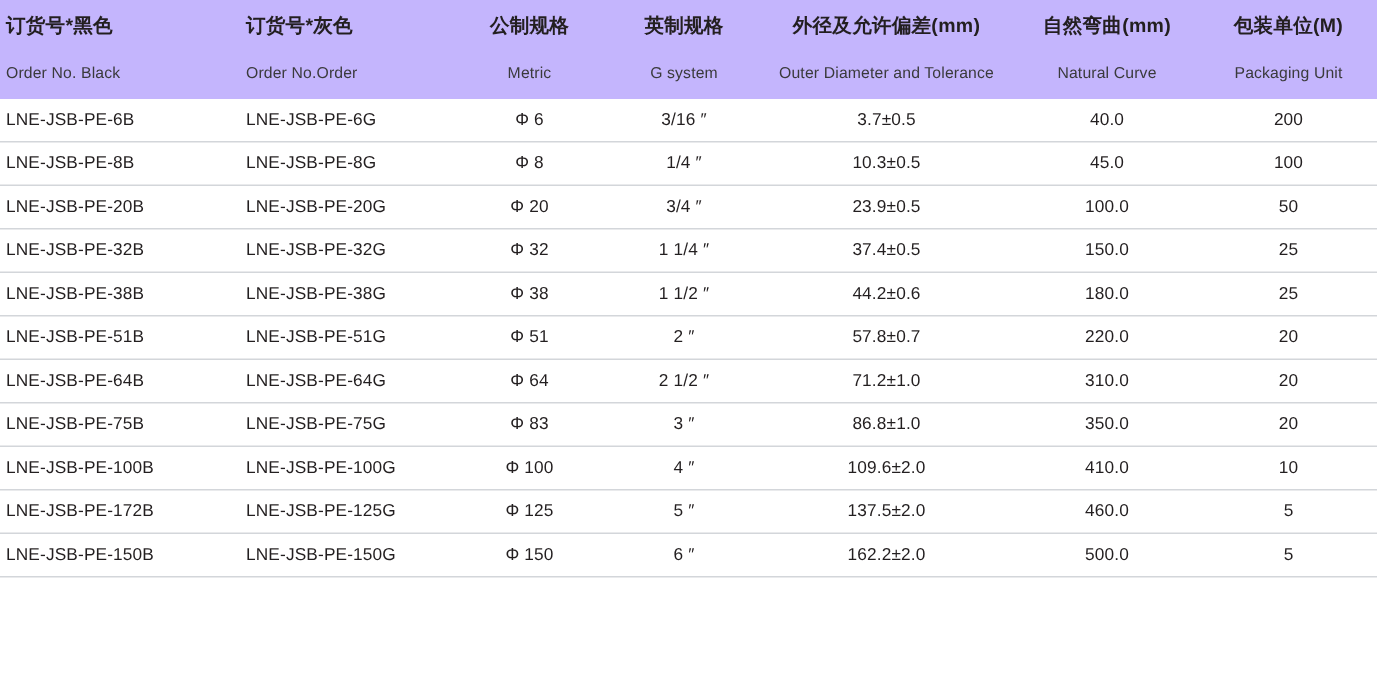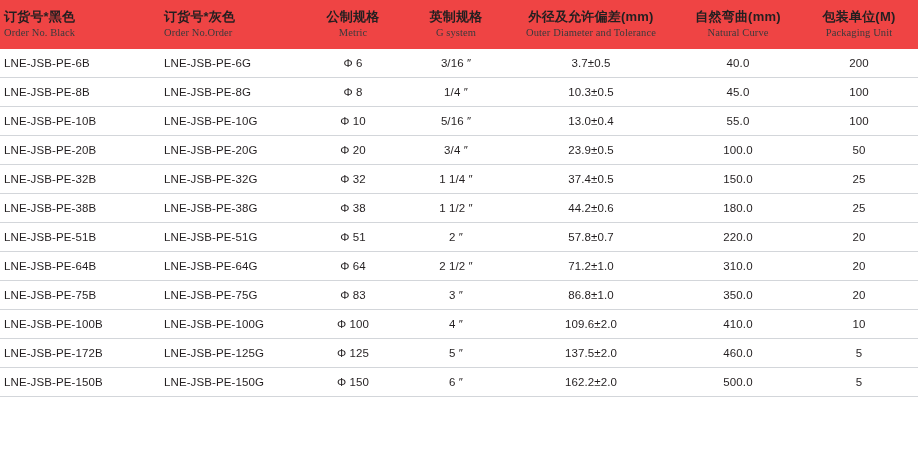--- a/index.html
+++ b/index.html
@@ -14,42 +14,41 @@
     font-family: "Liberation Sans", sans-serif;
     color: #231f20;
     overflow: hidden;
   }
   .spec-table {
     width: 918px;
     border-collapse: collapse;
     table-layout: fixed;
   }
   .spec-table thead th {
-    background: #ef4444;
+    background: #c4b5fd;
     padding: 8px 4px 9px 4px;
     font-weight: normal;
     vertical-align: middle;
     border: none;
   }
   .hdr-cn {
     display: block;
     font-size: 13px;
     line-height: 17px;
     color: #231f20;
     font-weight: bold;
     letter-spacing: 0.2px;
   }
   .hdr-en {
     display: block;
     font-size: 10.5px;
     line-height: 15px;
     color: #3a3a3c;
-    margin-top: 0;
+    margin-top: 17px;
     letter-spacing: 0.1px;
-    font-family: Liberation Serif, serif;
   }
   .spec-table tbody td {
     font-size: 11.5px;
     line-height: 14px;
     padding: 7px 4px 7px 4px;
     border-bottom: 1px solid #d3d6da;
     vertical-align: middle;
     white-space: nowrap;
     letter-spacing: 0.1px;
   }
@@ -129,29 +128,20 @@
     <tr>
       <td class="c-left pad-left">LNE-JSB-PE-8B</td>
       <td class="c-left">LNE-JSB-PE-8G</td>
       <td class="c-center">Φ 8</td>
       <td class="c-center">1/4 ″</td>
       <td class="c-center">10.3±0.5</td>
       <td class="c-center">45.0</td>
       <td class="c-center">100</td>
     </tr>
     <tr>
-      <td class="c-left pad-left">LNE-JSB-PE-10B</td>
-      <td class="c-left">LNE-JSB-PE-10G</td>
-      <td class="c-center">Φ 10</td>
-      <td class="c-center">5/16 ″</td>
-      <td class="c-center">13.0±0.4</td>
-      <td class="c-center">55.0</td>
-      <td class="c-center">100</td>
-    </tr>
-    <tr>
       <td class="c-left pad-left">LNE-JSB-PE-20B</td>
       <td class="c-left">LNE-JSB-PE-20G</td>
       <td class="c-center">Φ 20</td>
       <td class="c-center">3/4 ″</td>
       <td class="c-center">23.9±0.5</td>
       <td class="c-center">100.0</td>
       <td class="c-center">50</td>
     </tr>
     <tr>
       <td class="c-left pad-left">LNE-JSB-PE-32B</td>

